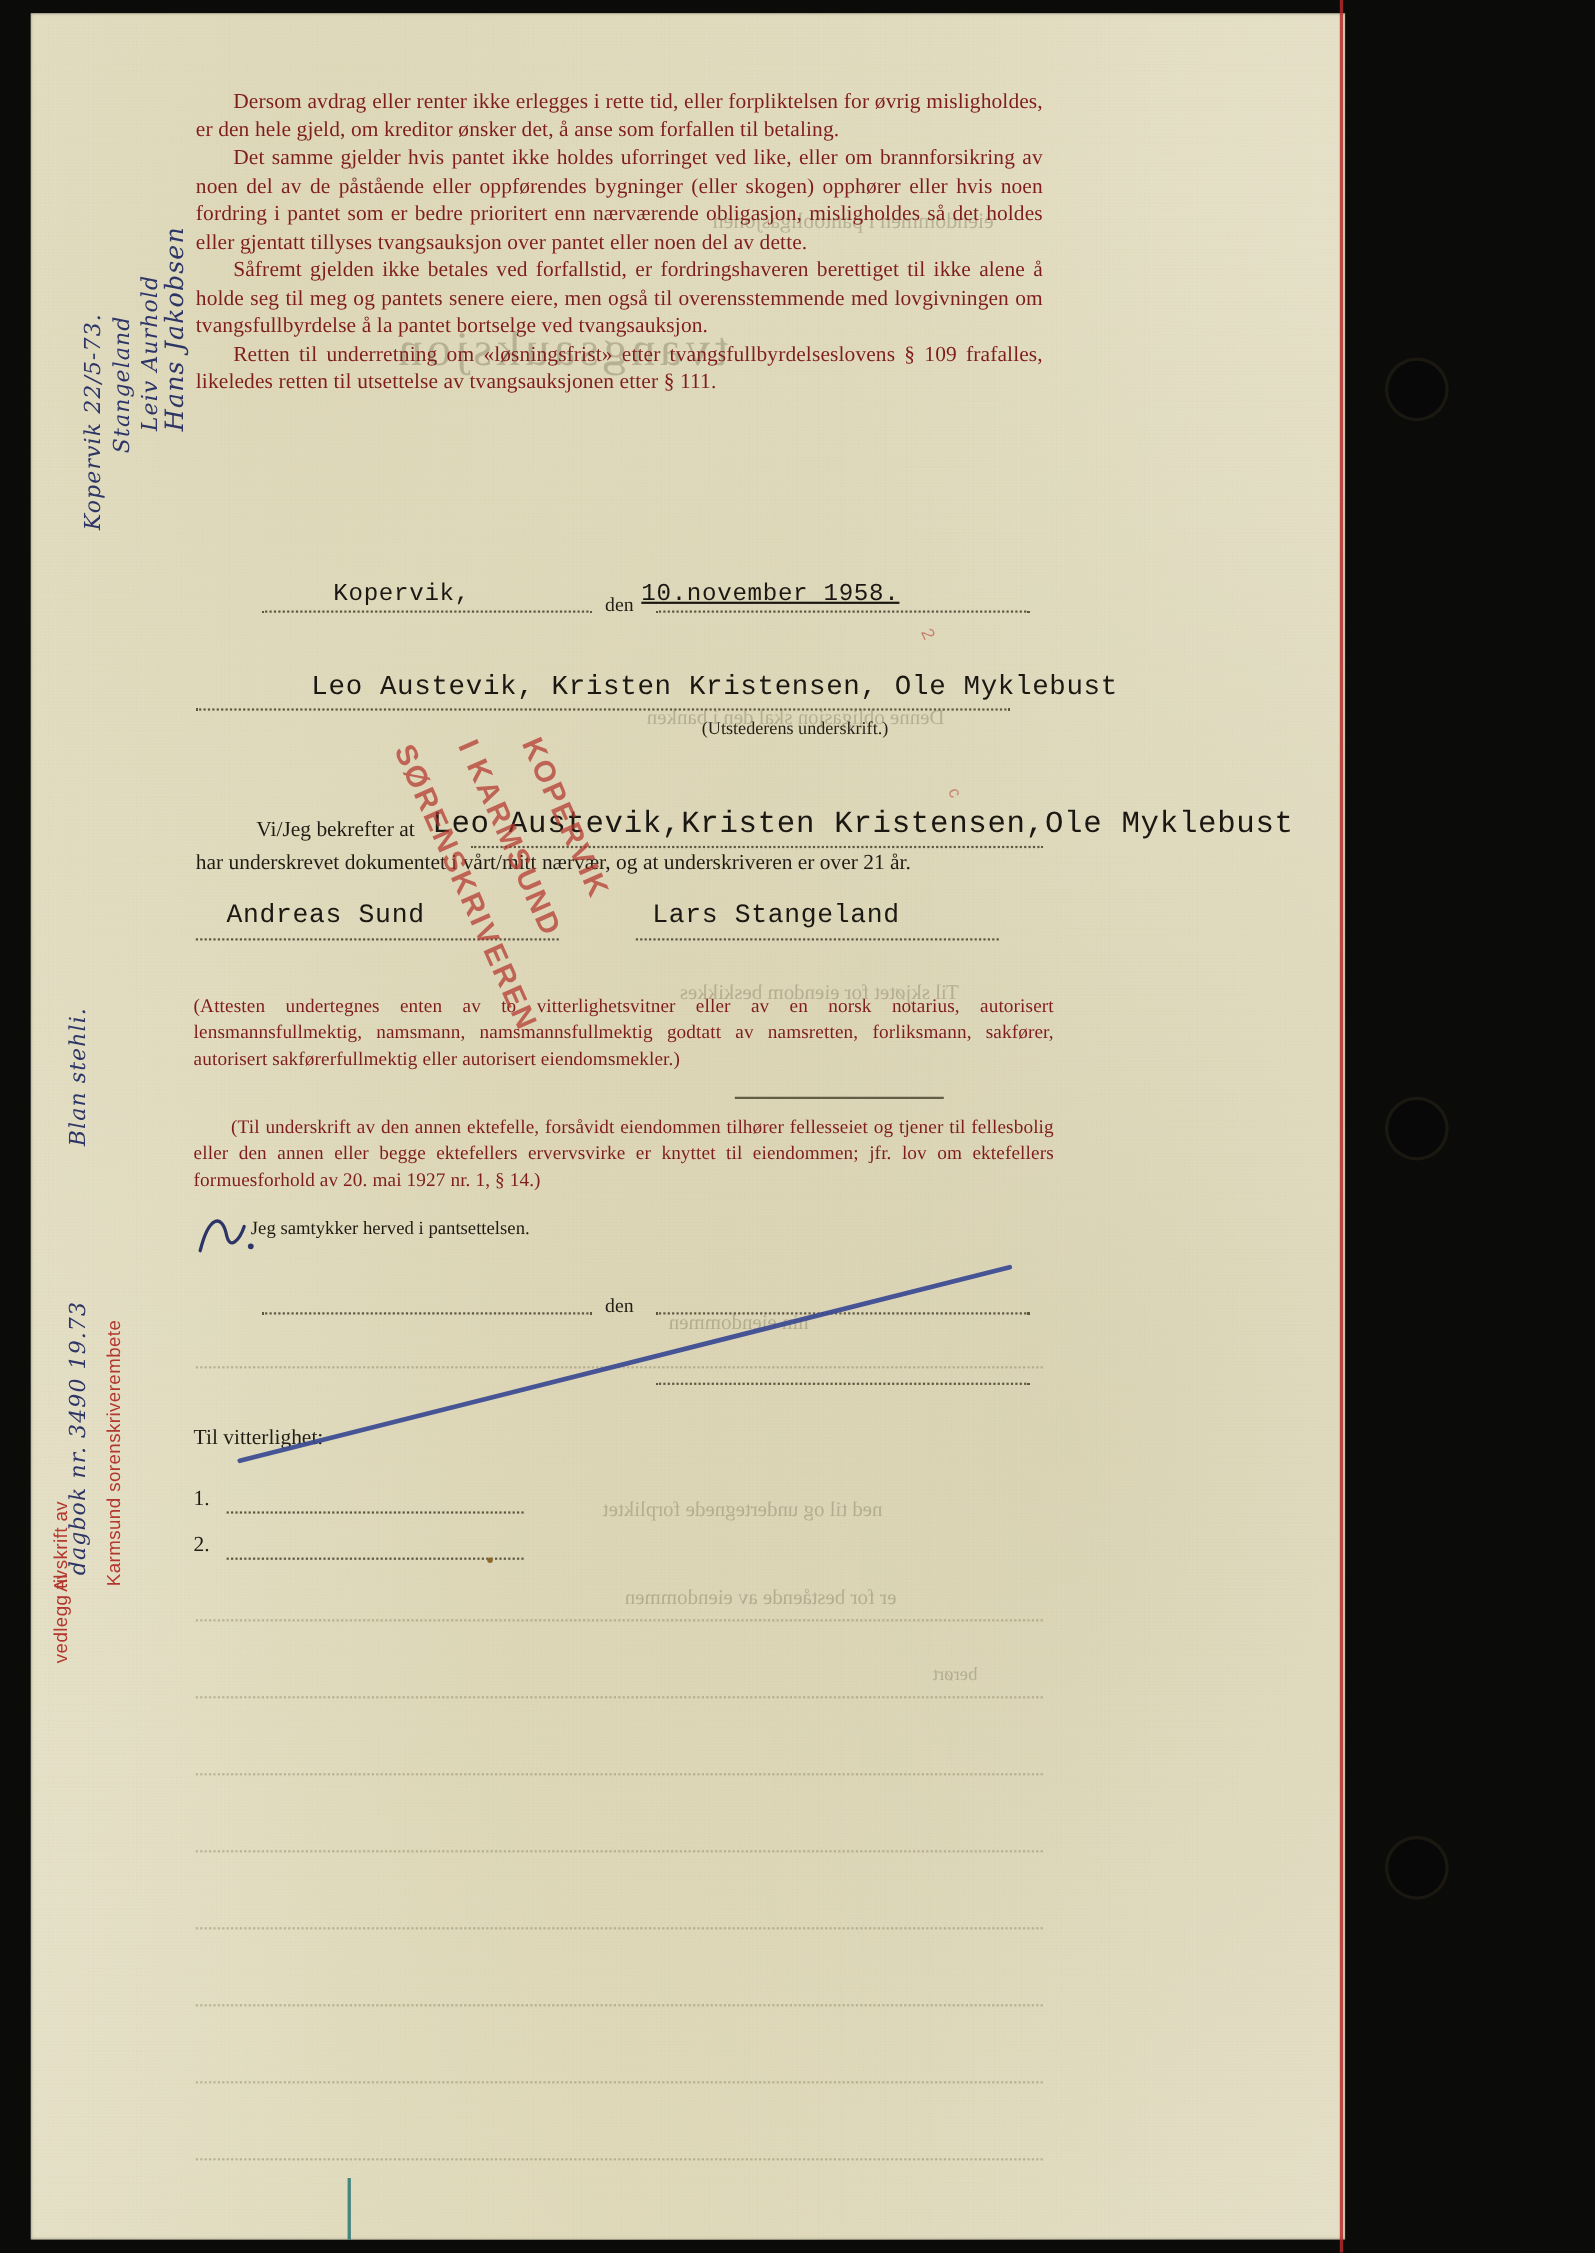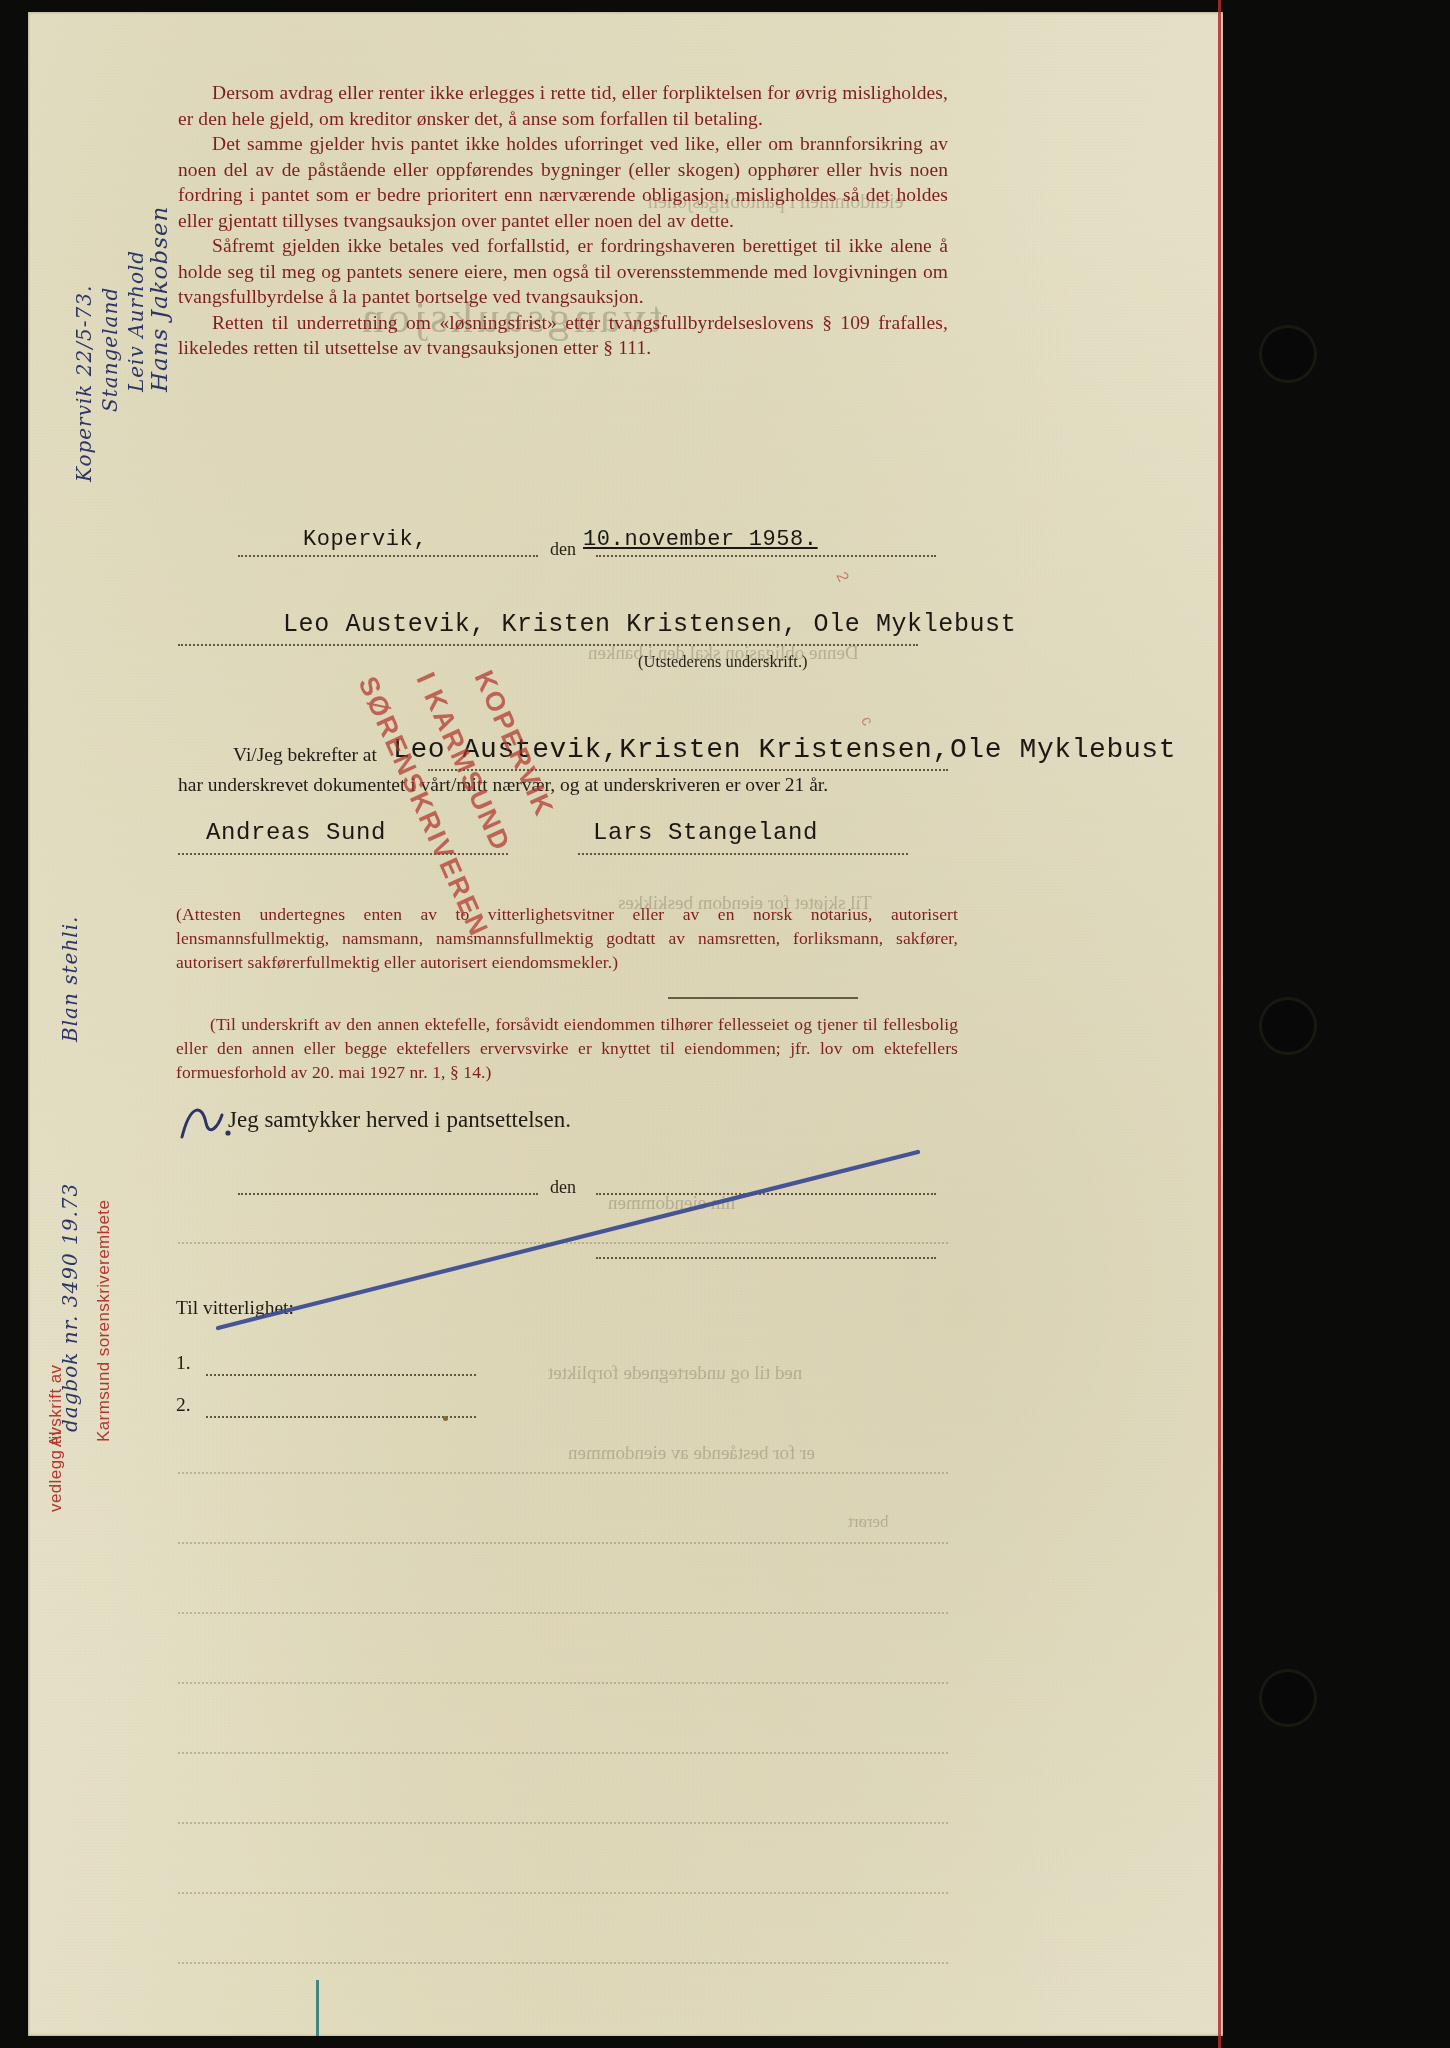--- a/index.html
+++ b/index.html
@@ -69,21 +69,21 @@
   #wit .dots{position:absolute;top:56px;width:330px;}
   #witA{position:absolute;left:28px;top:22px;font-size:24px;}
   #witB{position:absolute;left:415px;top:22px;font-size:24px;}
 
   
   #note1{position:absolute;left:148px;top:890px;width:782px;}
   #note1 .p{font-size:17.5px;line-height:24px;}
   #note2{position:absolute;left:148px;top:1000px;width:782px;}
   #note2 .p{font-size:17.5px;line-height:24px;}
 
-  #samtykker{position:absolute;left:148px;top:1095px;width:782px;font-size:23px;
+  #samtykker{position:absolute;left:148px;top:1095px;width:782px;font-size:17px;
              color:#201c14;text-indent:52px;}
 
   
   #srow{position:absolute;left:150px;top:1155px;width:785px;height:40px;}
   #sline1{position:absolute;left:60px;top:26px;width:300px;}
   #sden{position:absolute;left:372px;top:10px;font-size:18px;color:#241f16;}
   #sline2{position:absolute;left:418px;top:26px;width:340px;}
   #sline3{position:absolute;left:418px;top:90px;width:340px;}
 
   

